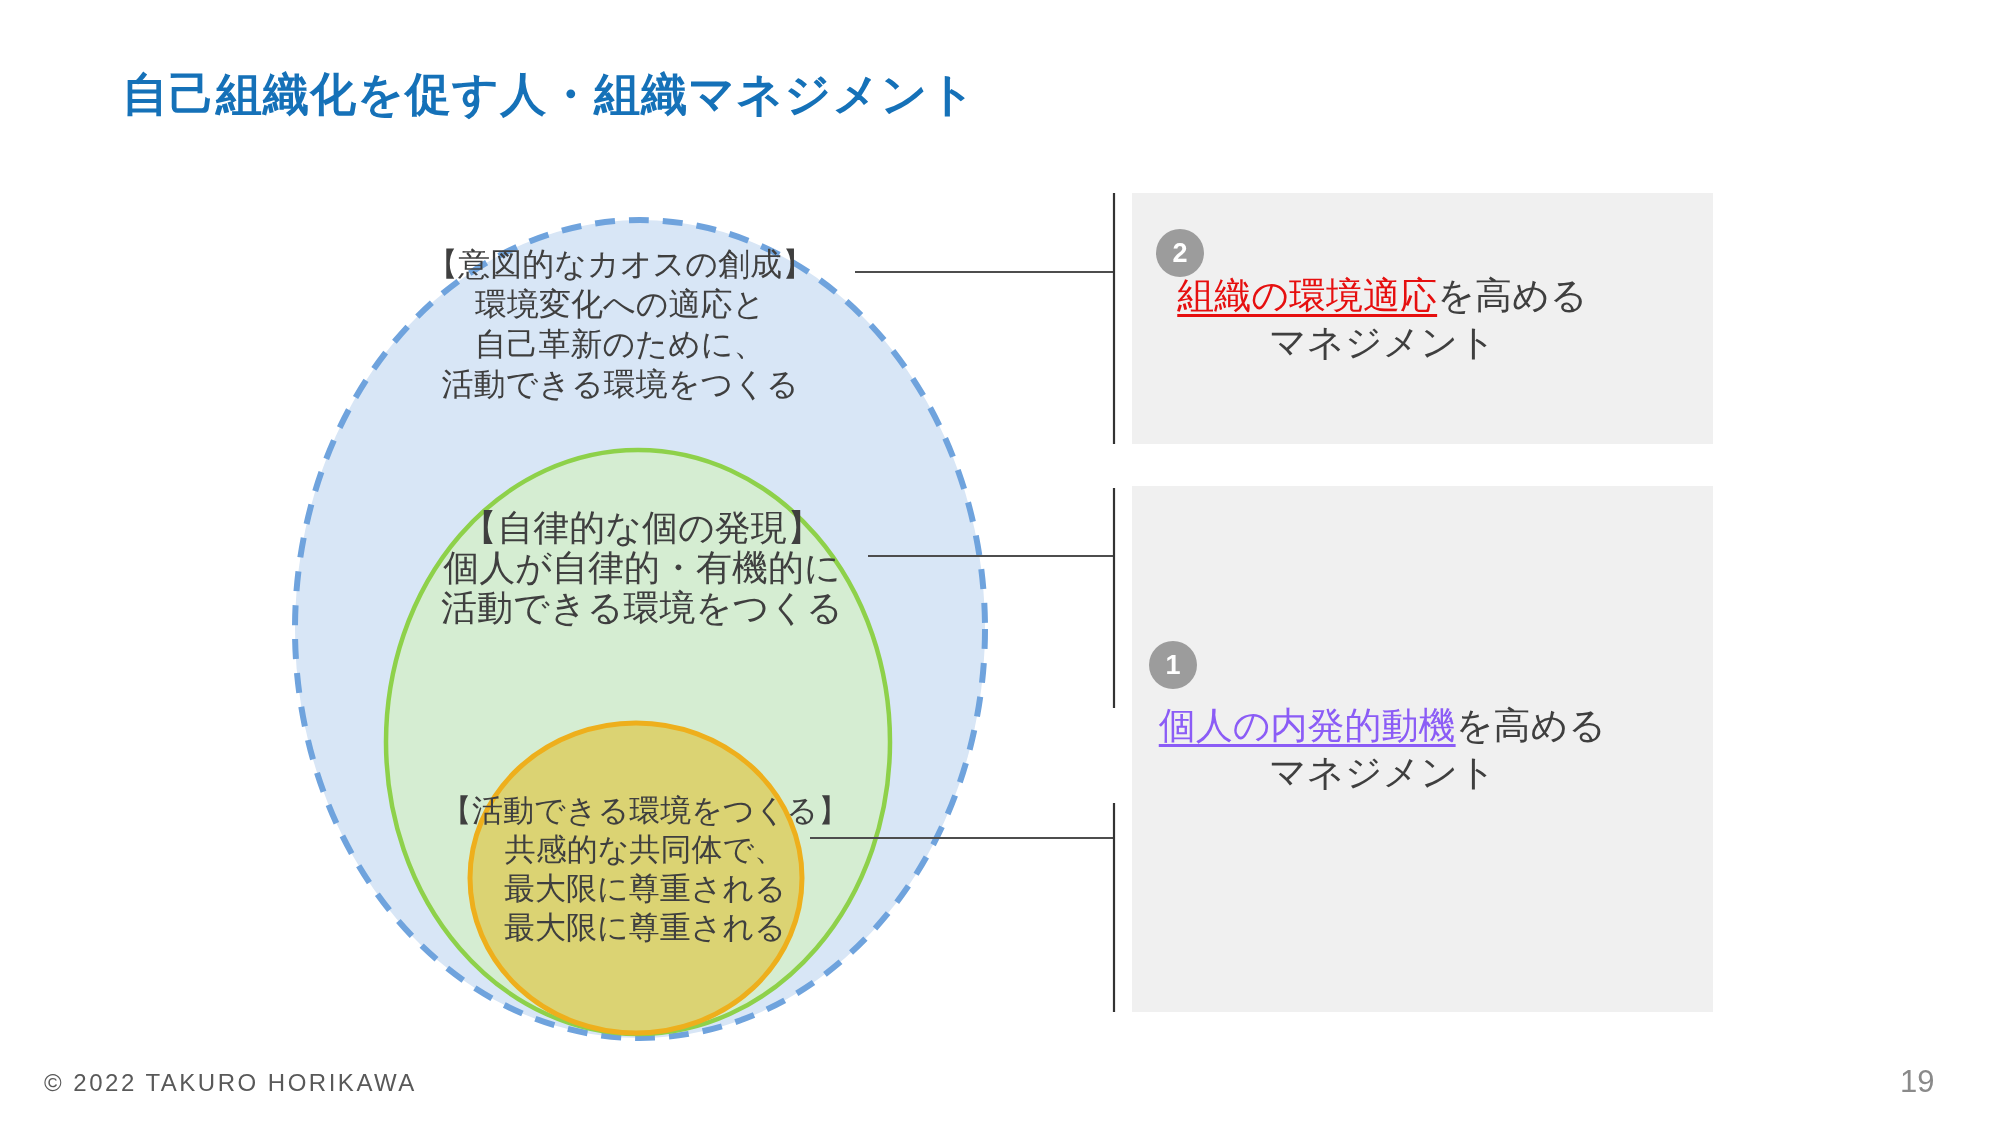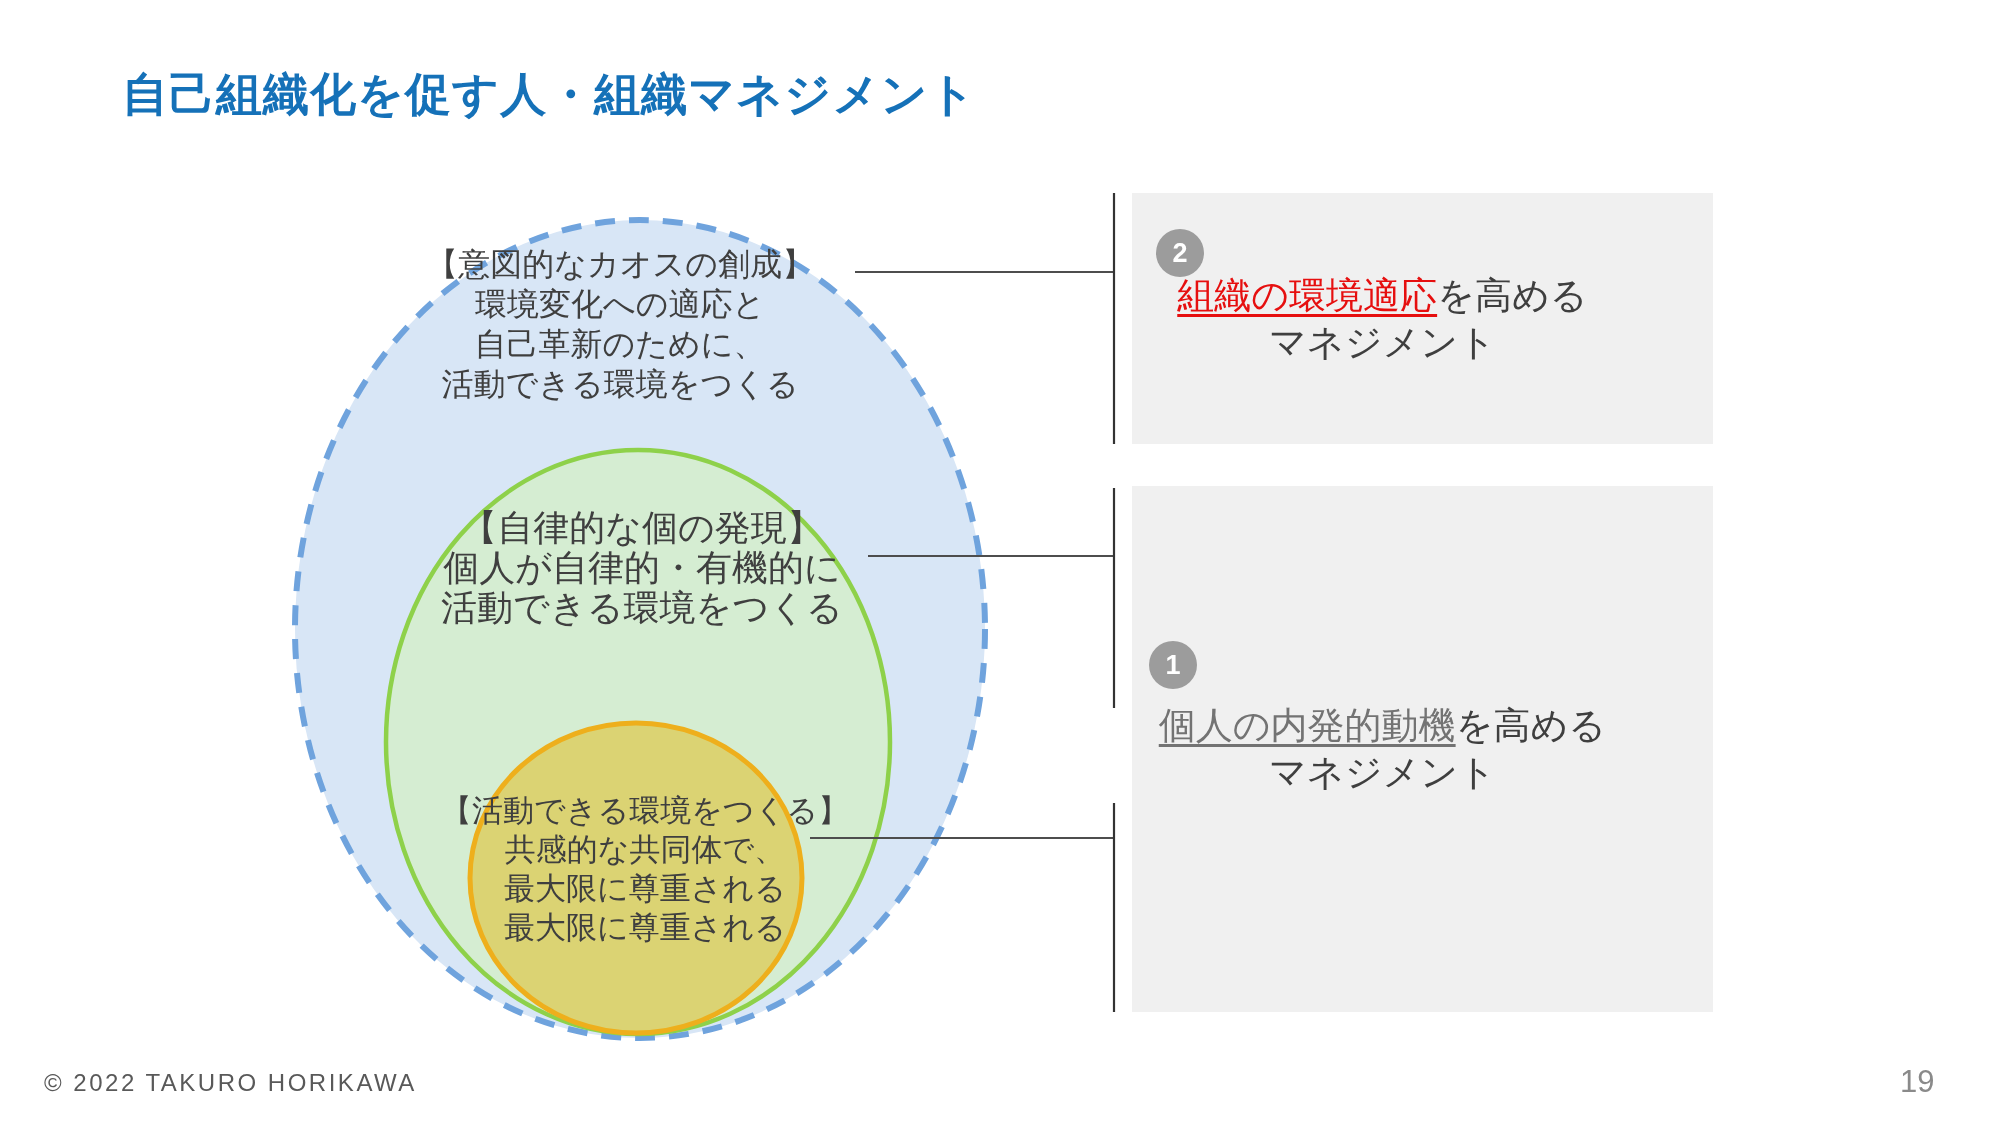--- a/index.html
+++ b/index.html
@@ -109,21 +109,21 @@
       <div>マネジメント</div>
     </div>
   </div>
 
   <div class="abs callout-box" id="callout-box-1" style="background-color: rgb(240, 240, 240);">
     <div class="callout-badge" id="badge-1" style="background-color: rgb(156, 156, 156); color: rgb(255, 255, 255);">
       <span>1</span>
     </div>
     <div class="callout-text" style="color: rgb(63, 63, 63);">
       <div>
-        <span class="hl" style="color: #737373;">個人の内発的動機</span><span>を高める</span>
+        <span class="hl" style="color: #8b5cf6;">個人の内発的動機</span><span>を高める</span>
       </div>
       <div>マネジメント</div>
     </div>
   </div>
 
   <div class="abs footer-copyright" style="color: rgb(89, 89, 89); text-align: right;">© 2022 TAKURO HORIKAWA</div>
   <div class="abs page-number" style="color: rgb(138, 138, 138);">19</div>
 
 </div>
 

